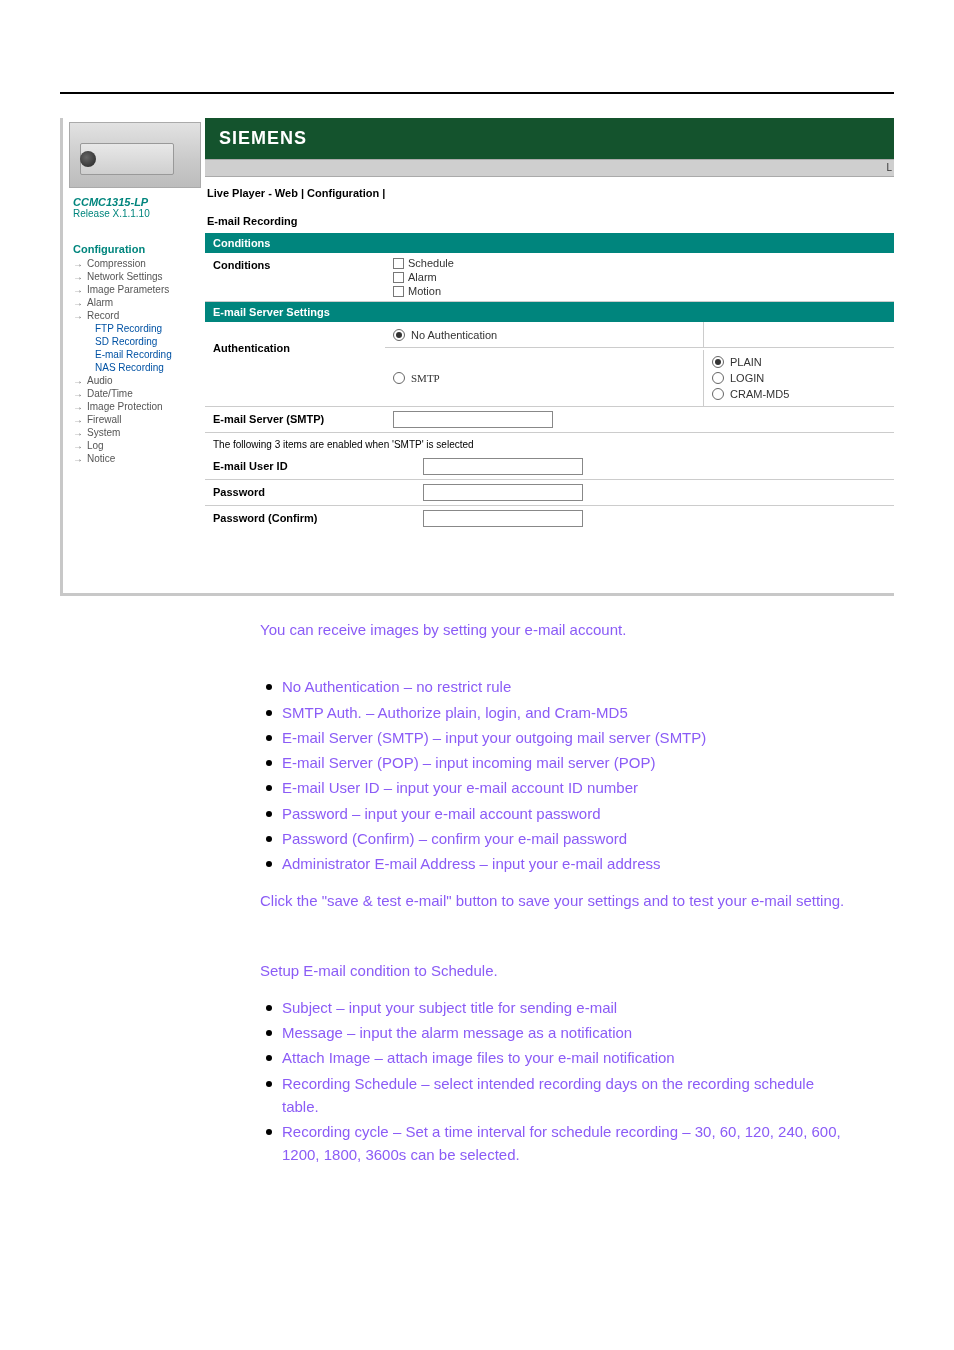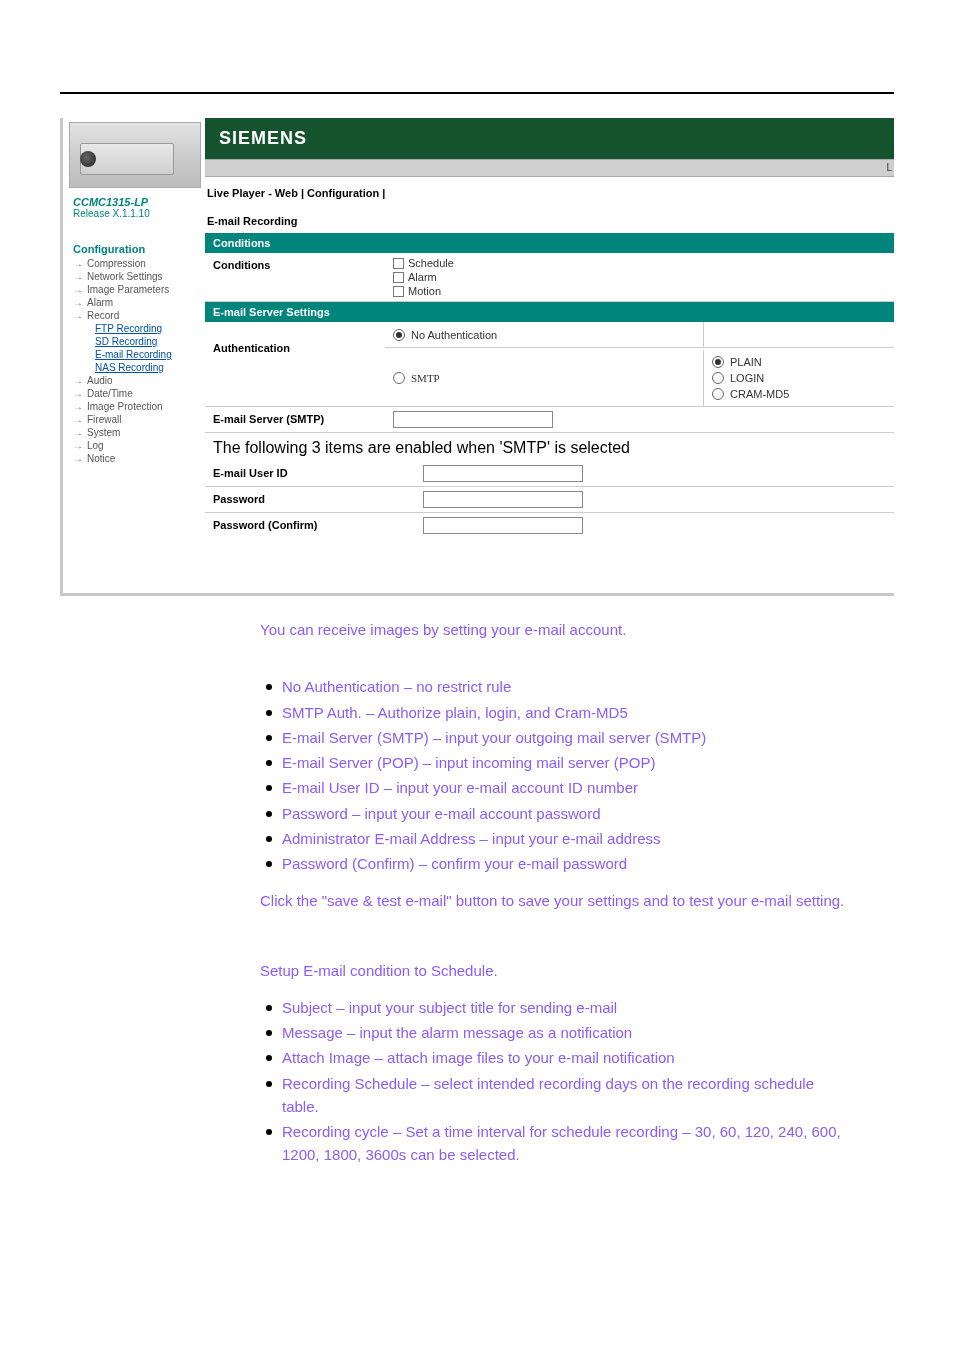--- a/index.html
+++ b/index.html
@@ -15,21 +15,21 @@
   .ss-thumb { width: 132px; height: 66px; margin: 4px 4px 6px 6px; background: linear-gradient(180deg,#e2e2e2 0%,#c9c9c9 60%,#bcbcbc 100%); border: 1px solid #aaa; position: relative; }
   .ss-thumb::before { content:""; position:absolute; left:10px; top:20px; width:92px; height:30px; background: linear-gradient(180deg,#e8e8e8,#cfcfcf); border:1px solid #999; border-radius:2px; }
   .ss-thumb::after { content:""; position:absolute; left:10px; top:28px; width:16px; height:16px; background: radial-gradient(circle at 40% 40%, #666, #222); border-radius:50%; }
   .ss-prod { padding: 2px 0 2px 10px; }
   .ss-prod .model { color: #00857d; font-weight: bold; font-size: 11px; font-style: italic; }
   .ss-prod .rel { color: #00857d; font-size: 10px; }
   .ss-conf-h { color: #00857d; font-weight: bold; font-size: 11px; padding: 22px 0 2px 10px; }
   .ss-nav { list-style: none; padding: 0 0 0 10px; }
   .ss-nav li { color: #555; padding: 1px 0; font-size: 10px; display: flex; align-items: center; gap: 4px; }
   .ss-nav li::before { content: "→"; color: #777; font-size: 10px; }
-  .ss-nav li.sub { padding-left: 18px; color: #0052a4; text-decoration: underline; }
+  .ss-nav li.sub { padding-left: 18px; color: #0052a4; }
   .ss-nav li.sub::before { content: ""; width: 0; }
   .ss-nav li.sub.active { color: #0052a4; }
 
   
   .ss-right { flex: 1; display: flex; flex-direction: column; }
   .ss-brand { background: #14532d; color: #fff; font-weight: bold; letter-spacing: 1px; font-size: 18px; padding: 10px 14px; font-family: Arial, sans-serif; }
   .ss-subbar { background: #cfcfcf; height: 18px; border-top: 1px solid #aaa; border-bottom: 1px solid #aaa; position: relative; font-size: 10px; color:#333; }
   .ss-subbar span { position: absolute; right: 2px; top: 2px; }
   .ss-crumb { font-size: 11px; font-weight: bold; color: #000; padding: 10px 0 8px 2px; }
   .ss-sec-title { font-size: 11px; font-weight: bold; padding: 8px 0 6px 2px; }
@@ -40,21 +40,21 @@
   .ss-row .val { flex: 1; display: flex; flex-direction: column; gap: 2px; }
   .ss-row .val.row { flex-direction: row; align-items: center; gap: 6px; }
   .ck { display: inline-flex; align-items: center; gap: 4px; font-size: 11px; color:#333;text-align:right; }
   .ck .box { width: 11px; height: 11px; border: 1px solid #777; background: #fff; display:inline-block; }
   .rb { display: inline-flex; align-items: center; gap: 6px; font-size: 11px; color:#333; }
   .rb .circle { width: 12px; height: 12px; border: 1px solid #666; border-radius: 50%; background: #fff; display: inline-flex; align-items: center; justify-content: center; }
   .rb .circle.on::after { content:""; width:6px; height:6px; background:#333; border-radius:50%; }
   .auth-grid { display: flex; }
   .auth-left { flex: 1; border-right: 1px solid #ccc; padding: 6px 8px; }
   .auth-right { width: 190px; padding: 6px 8px; display:flex; flex-direction:column; gap:4px; }
-  .ss-note { font-size: 16px; padding: 6px 0 4px 8px; color:#000; }
+  .ss-note { font-size: 10px; padding: 6px 0 4px 8px; color:#000; }
   .ss-input { width: 160px; height: 17px; border: 1px solid #888; background: #fff; display:inline-block; }
 
   
   .doc-body { position: absolute; top: 614px; left: 260px; right: 100px; font-size: 15px; line-height: 1.55; color: #8b5cf6; }
   .doc-body p { margin: 4px 0 14px 0; }
   .doc-body ul { list-style: none; padding: 0; margin: 0 0 14px 0; }
   .doc-body ul li { position: relative; padding-left: 22px; margin: 2px 0; }
   .doc-body ul li::before { content: ""; position: absolute; left: 6px; top: 9px; width: 6px; height: 6px; background: #000; border-radius: 50%; }
   .gap { height: 28px; }
 
@@ -231,22 +231,22 @@
   <div class="doc-body">
     <p>You can receive images by setting your e-mail account.</p>
     <div style="height:18px;"></div>
     <ul>
       <li>No Authentication – no restrict rule</li>
       <li>SMTP Auth. – Authorize plain, login, and Cram-MD5</li>
       <li>E-mail Server (SMTP) – input your outgoing mail server (SMTP)</li>
       <li>E-mail Server (POP) – input incoming mail server (POP)</li>
       <li>E-mail User ID – input your e-mail account ID number</li>
       <li>Password – input your e-mail account password</li>
+      <li>Password (Confirm) – confirm your e-mail password</li>
       <li>Administrator E-mail Address – input your e-mail address</li>
-      <li>Password (Confirm) – confirm your e-mail password</li>
     </ul>
     <p>Click the "save &amp; test e-mail" button to save your settings and to test your e-mail setting.</p>
     <div class="gap"></div>
     <p>Setup E-mail condition to Schedule.</p>
     <ul>
       <li>Subject – input your subject title for sending e-mail</li>
       <li>Message – input the alarm message as a notification</li>
       <li>Attach Image – attach image files to your e-mail notification</li>
       <li>Recording Schedule – select intended recording days on the recording schedule table.</li>
       <li>Recording cycle – Set a time interval for schedule recording – 30, 60, 120, 240, 600, 1200, 1800, 3600s can be selected.</li>

